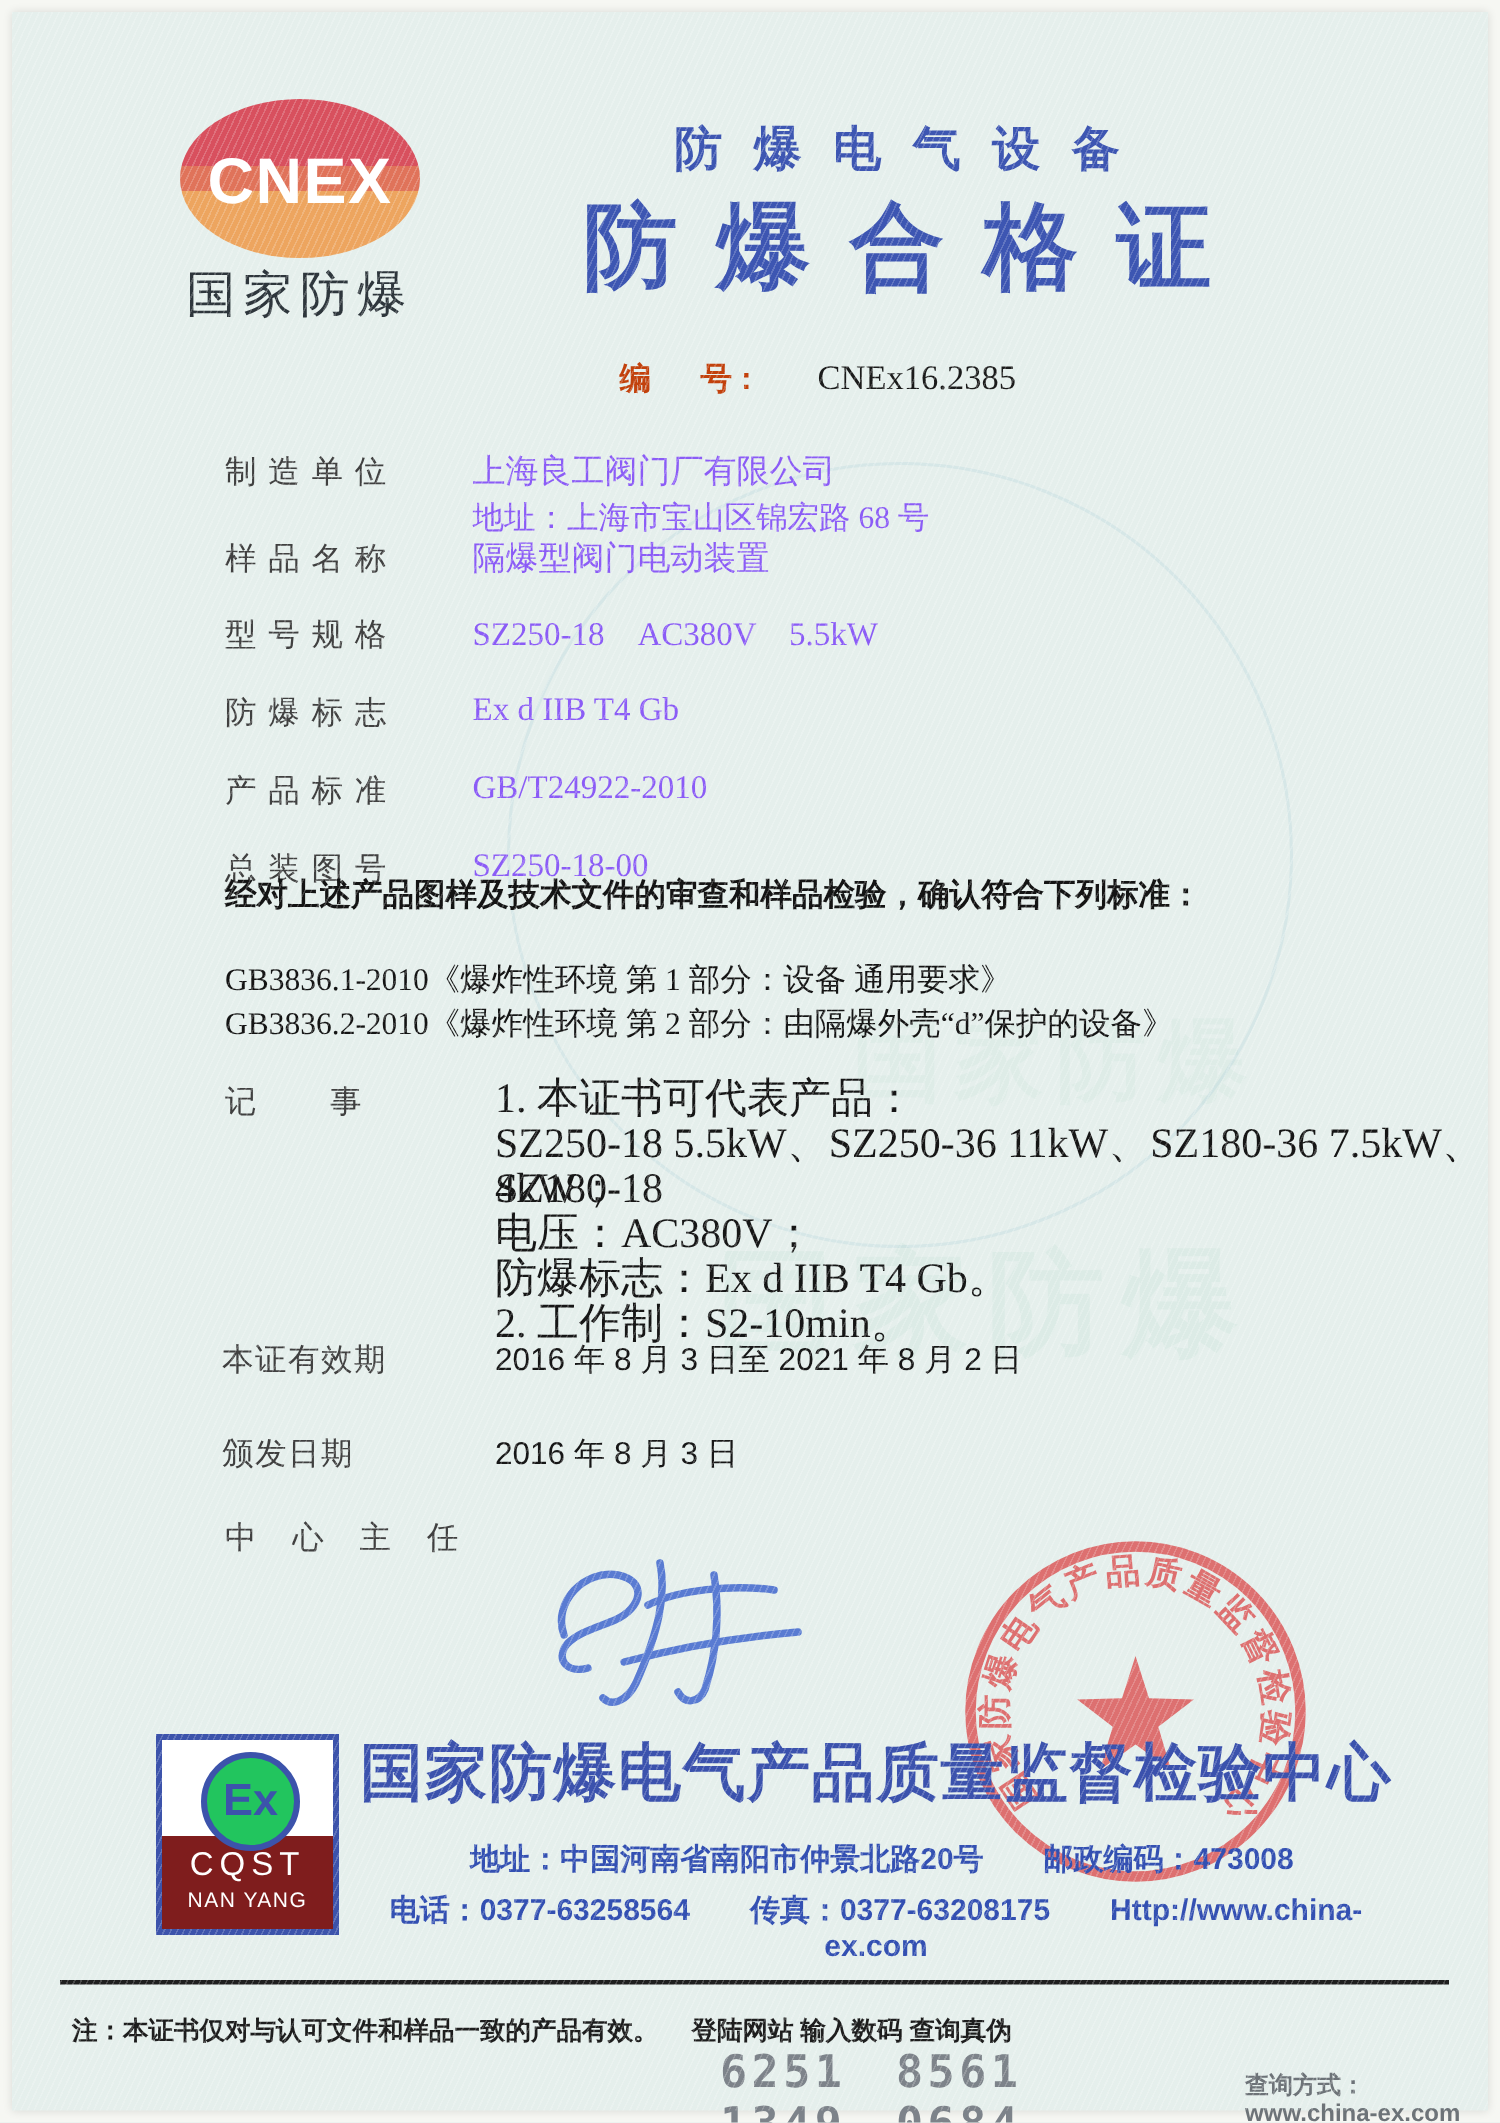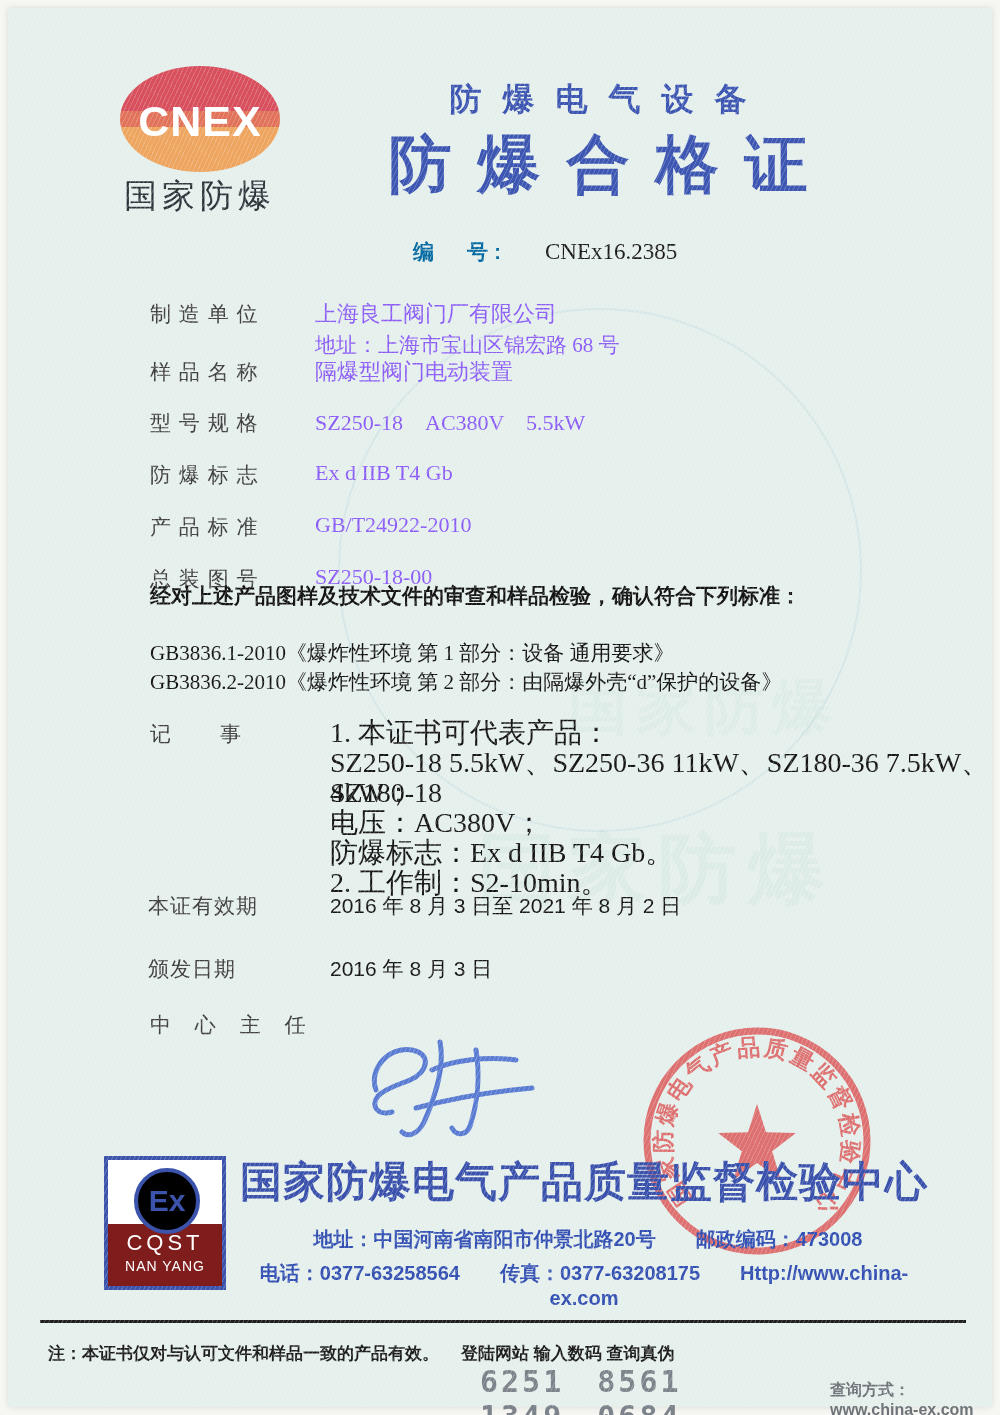--- a/index.html
+++ b/index.html
@@ -42,42 +42,42 @@
     left:280px;top:70px;width:620px;text-align:center;
     font-size:32px;font-weight:bold;color:#3d56b2;letter-spacing:21px;text-indent:21px;
   }
   .doc-title{
     left:260px;top:114px;width:660px;text-align:center;
     font-size:63px;font-weight:bold;color:#3d56b2;letter-spacing:26px;text-indent:26px;
   }
   .certno-row{
     left:405px;top:230px;display:flex;align-items:baseline;
   }
-  .certno-label{font-size:21px;font-weight:bold;color:#0369a1;letter-spacing:6px;}
+  .certno-label{font-size:21px;font-weight:bold;color:#c2410c;letter-spacing:6px;}
   .certno-value{font-family:"Liberation Serif",serif;font-size:23px;color:#1b1b1b;margin-left:38px;}
   
   .label{font-size:21px;font-weight:400;color:#404040;letter-spacing:1px;}
   .value{font-family:"Liberation Serif",serif;font-size:22px;color:#8b5cf6;}
   .para{font-family:"Liberation Serif",serif;font-size:21px;color:#141414;font-weight:600;line-height:28px;}
   .remark-line{font-family:Liberation Serif, serif;font-size:28px;color:#161616;line-height:30px;}
   .date-value{font-size:21px;color:#161616;font-weight:500;}
   
   .sig{left:338px;top:1022px;}
   .seal{left:628px;top:1012px;opacity:.88;}
   
   .badge{
     left:96px;top:1148px;width:122px;height:134px;
     background:#fff;border:4px solid #3c53ab;box-sizing:border-box;
   }
   .badge .ex-circle{
     position:absolute;left:26px;top:8px;width:58px;height:58px;
     border:4px solid #3c53ab;border-radius:50%;
     display:flex;align-items:center;justify-content:center;
     color:#3c53ab;font-weight:bold;font-size:30px;
-    background:#000000;z-index:2;
+    background:#22c55e;z-index:2;
   }
   .badge .band{
     position:absolute;left:0;bottom:0;width:100%;height:62px;
     background:#7f1d1d;color:#fff;text-align:center;z-index:1;
   }
   .badge .band .cqst{font-size:22px;letter-spacing:4px;margin-top:6px;font-weight:500;}
   .badge .band .ny{font-size:14px;letter-spacing:1px;margin-top:2px;font-weight:500;}
   .org-name{
     left:226px;top:1146px;width:700px;text-align:center;
     font-family:"Liberation Serif",serif;

